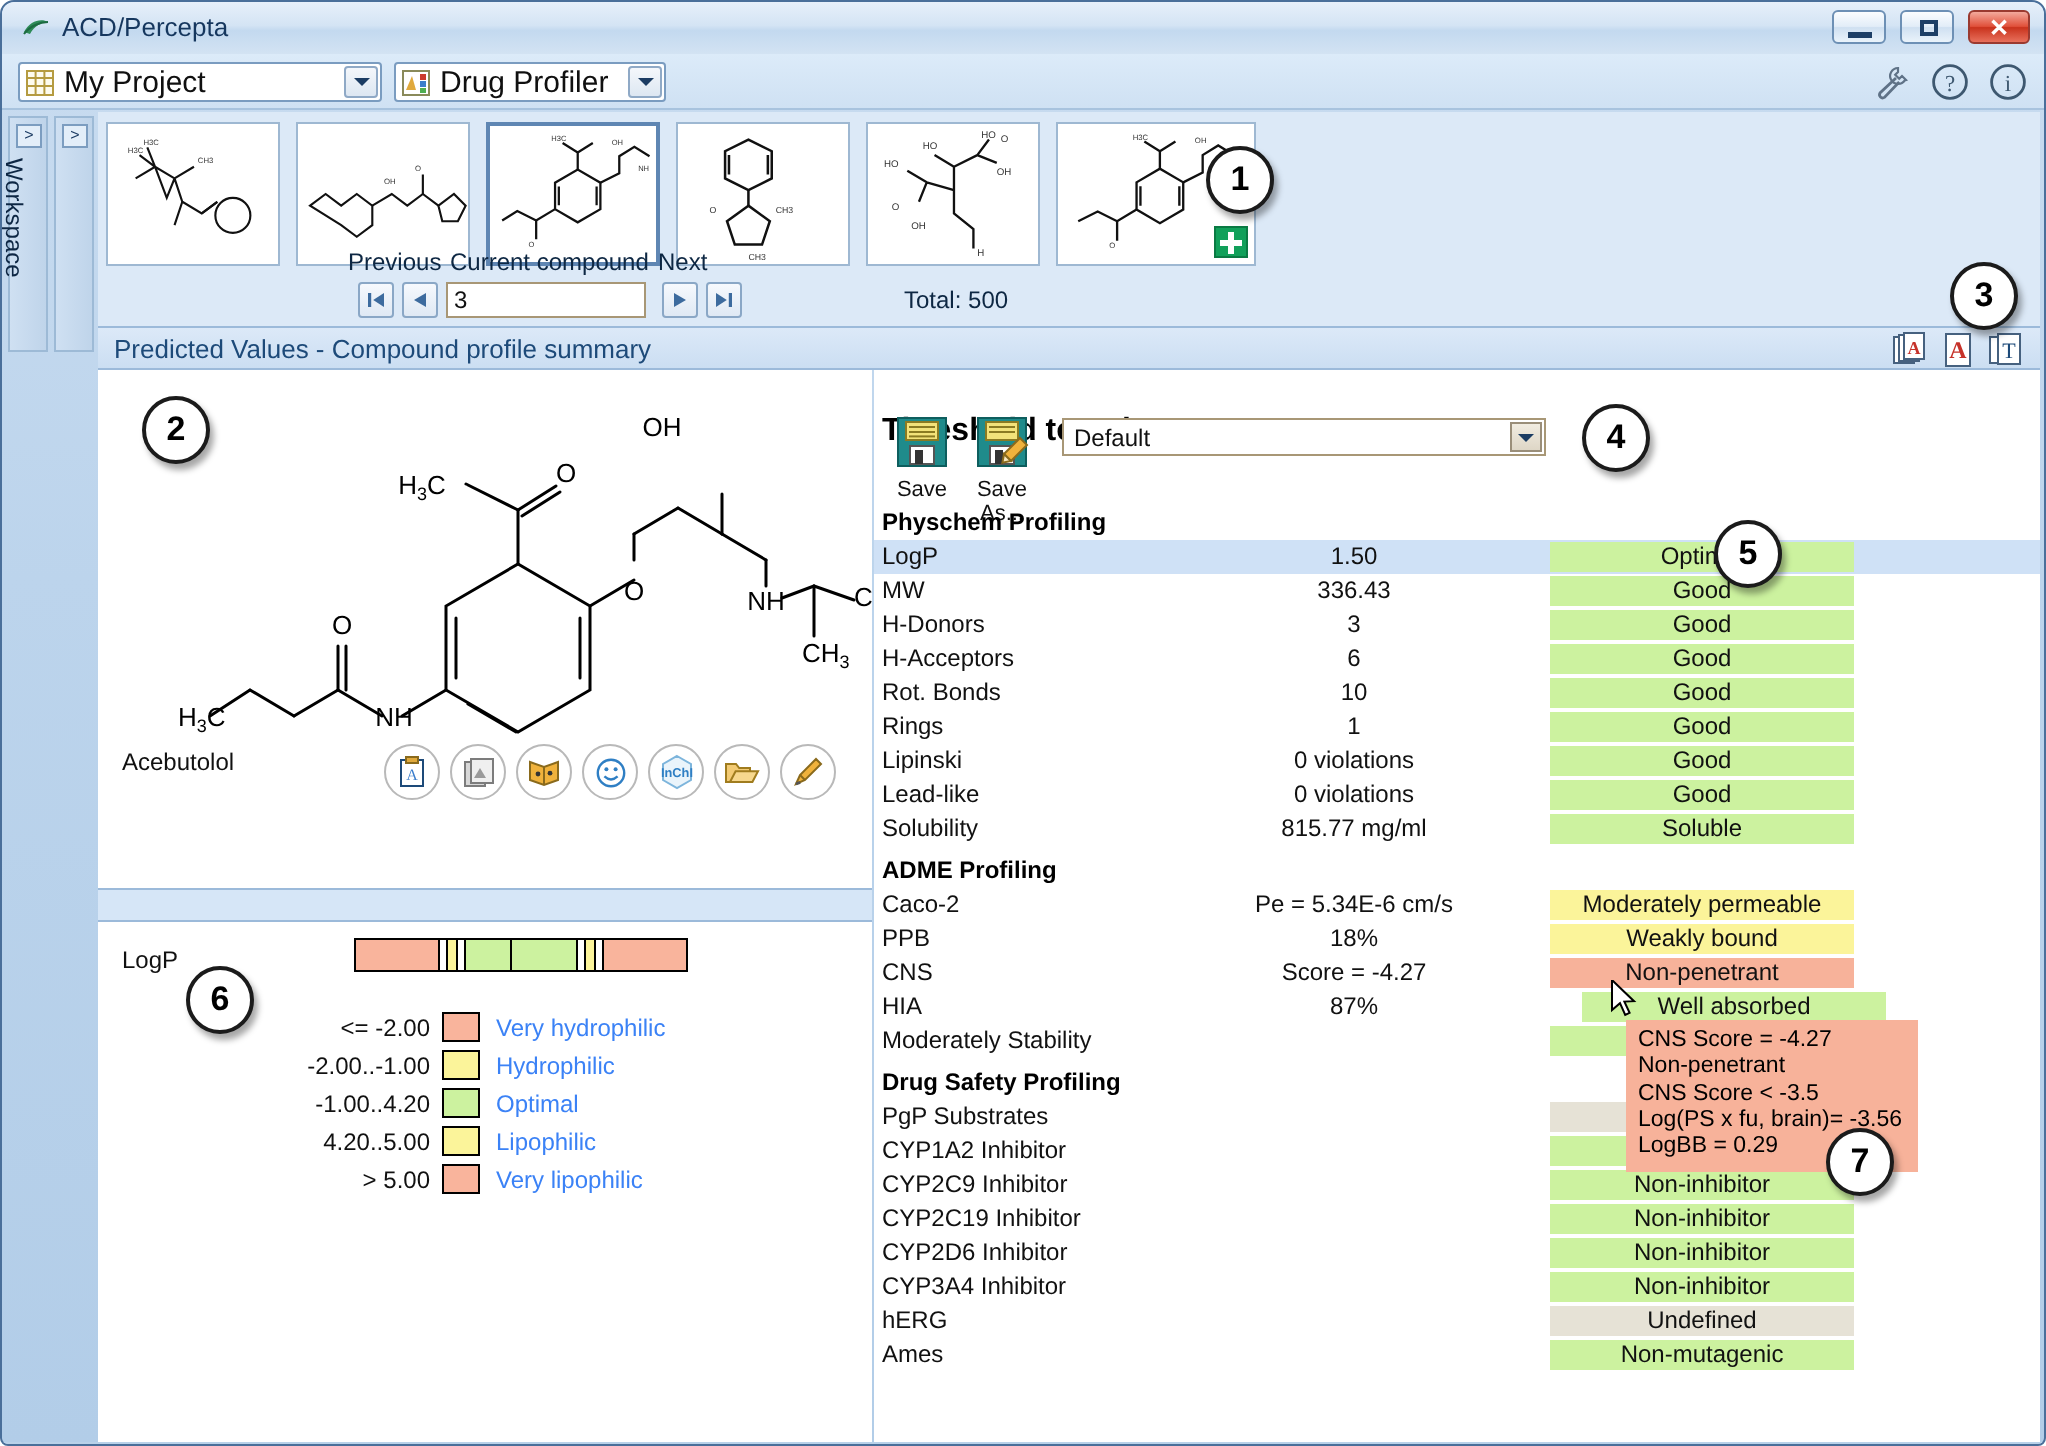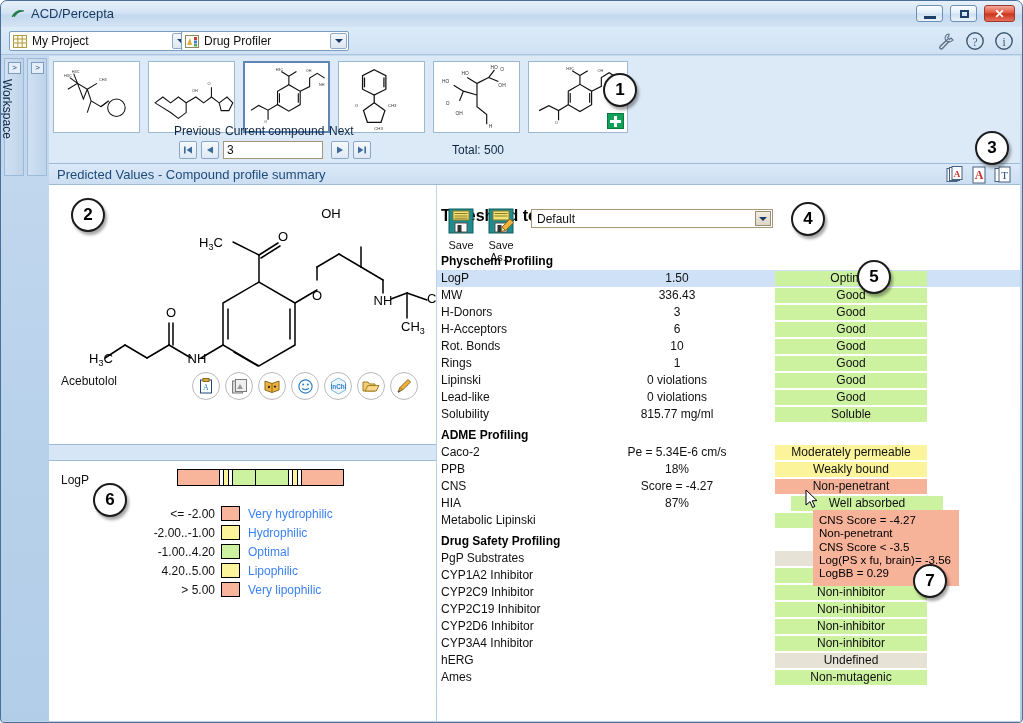--- a/index.html
+++ b/index.html
@@ -60,23 +60,23 @@
     position:absolute; left:0; top:26px; width:1021px; height:28px;
     background:linear-gradient(180deg,#dcebf9 0%, #cfe1f3 100%);
     border-bottom:1px solid #a8c3de;
   }
   .combo {
     position:absolute; top:4px; height:20px;
     background:#ffffff; border:1px solid #7a9cc0; border-radius:2px;
     display:flex; align-items:center;
   }
   #combo-project { left:8px; width:182px; }
-  #combo-module  { left:180px; width:168px;text-align:right; }
+  #combo-module  { left:196px; width:136px;text-align:right; }
   .combo-icon { width:14px; height:13px; margin-left:3px; flex:0 0 auto; }
-  .combo-label { margin-left:5px; font-size:12px; color:#101010; white-space:nowrap; }
+  .combo-label { margin-left:5px; font-size:15px; color:#101010; white-space:nowrap; }
   .combo-arrow {
     position:absolute; right:1px; top:1px; width:17px; height:16px;
     background:linear-gradient(180deg,#f4f7fb 0%,#dde7f2 100%);
     border:1px solid #8fa9c6; border-radius:2px;
     display:flex; align-items:center; justify-content:center;
   }
   .tri-down { width:0;height:0;border-left:4px solid transparent;border-right:4px solid transparent;border-top:4px solid #1b3c63; }
 
   #tb-icons { position:absolute; right:8px; top:4px; display:flex; gap:9px; align-items:center; }
   .tb-ico { width:20px; height:20px; }
@@ -739,21 +739,21 @@
           <div class="p-name">CNS</div>
           <div class="p-val">Score = -4.27</div>
           <div class="p-stat" style="background: rgb(247, 178, 154);">Non-penetrant</div>
         </div>
         <div class="prow">
           <div class="p-name">HIA</div>
           <div class="p-val">87%</div>
           <div class="p-stat" style="background: rgb(204, 242, 159); margin-left: 16px;">Well absorbed</div>
         </div>
         <div class="prow">
-          <div class="p-name">Metabolic Lipinski</div>
+          <div class="p-name">Moderately Stability</div>
           <div class="p-val"></div>
           <div class="p-stat" style="background: rgb(204, 242, 159);">Stable in HLM</div>
         </div>
         <div class="spacer"></div>
         <div class="grp-head">Drug Safety Profiling</div>
         <div class="prow">
           <div class="p-name">PgP Substrates</div>
           <div class="p-val"></div>
           <div class="p-stat" style="background: rgb(230, 226, 214);">Undefined</div>
         </div>

